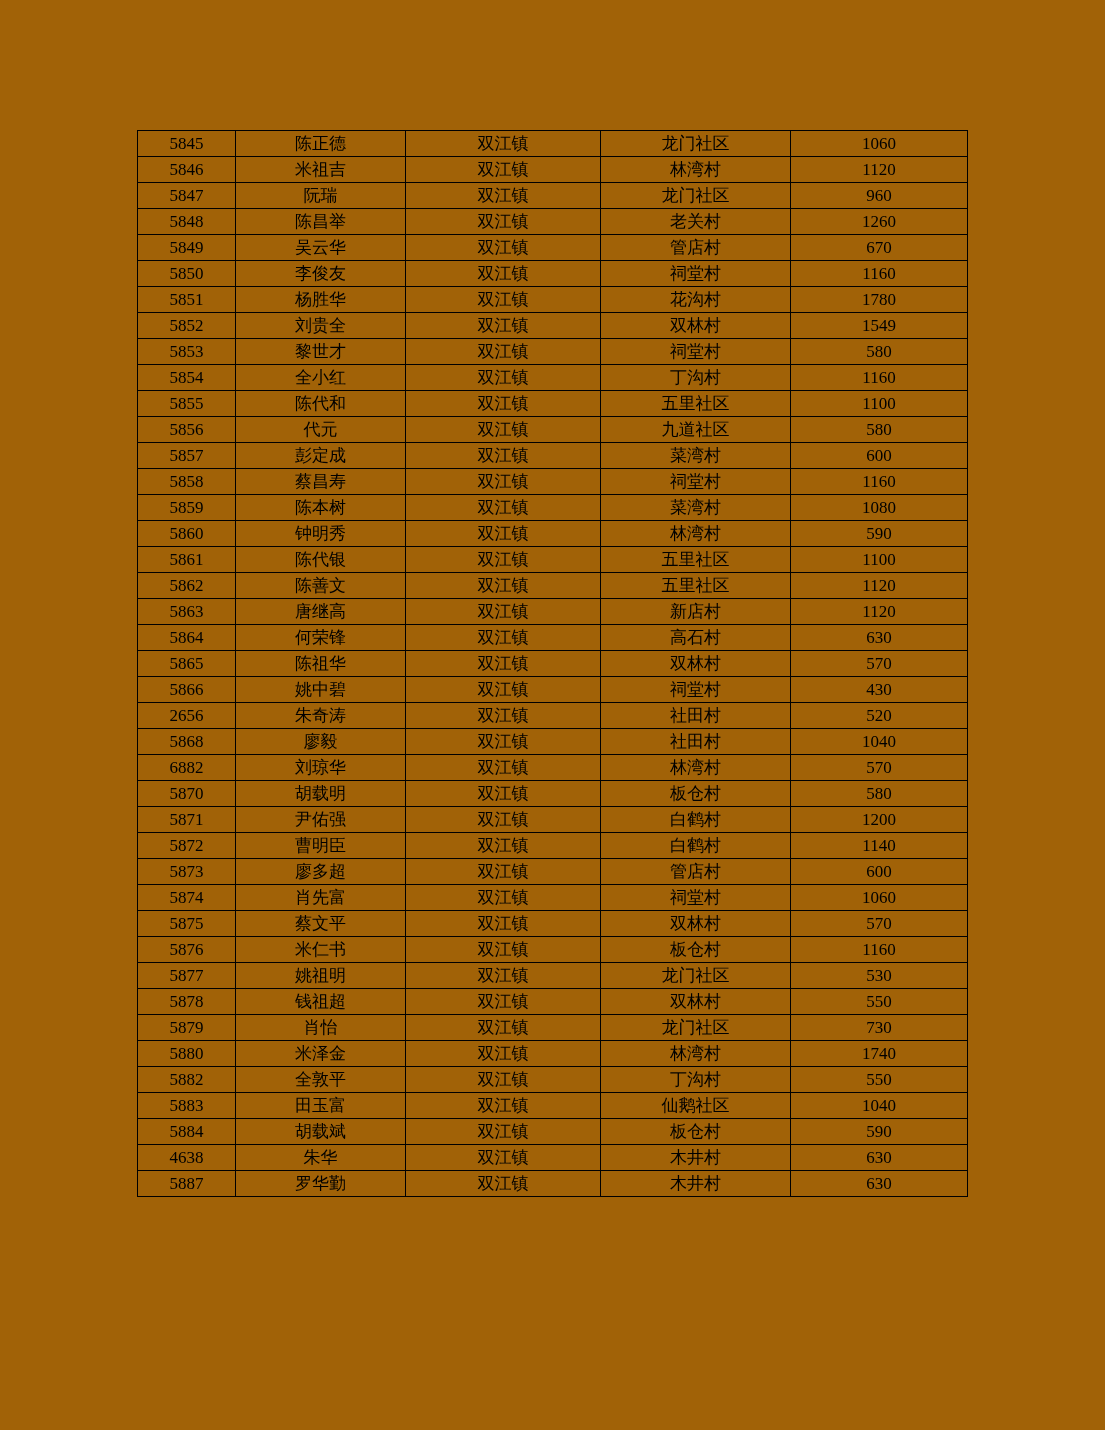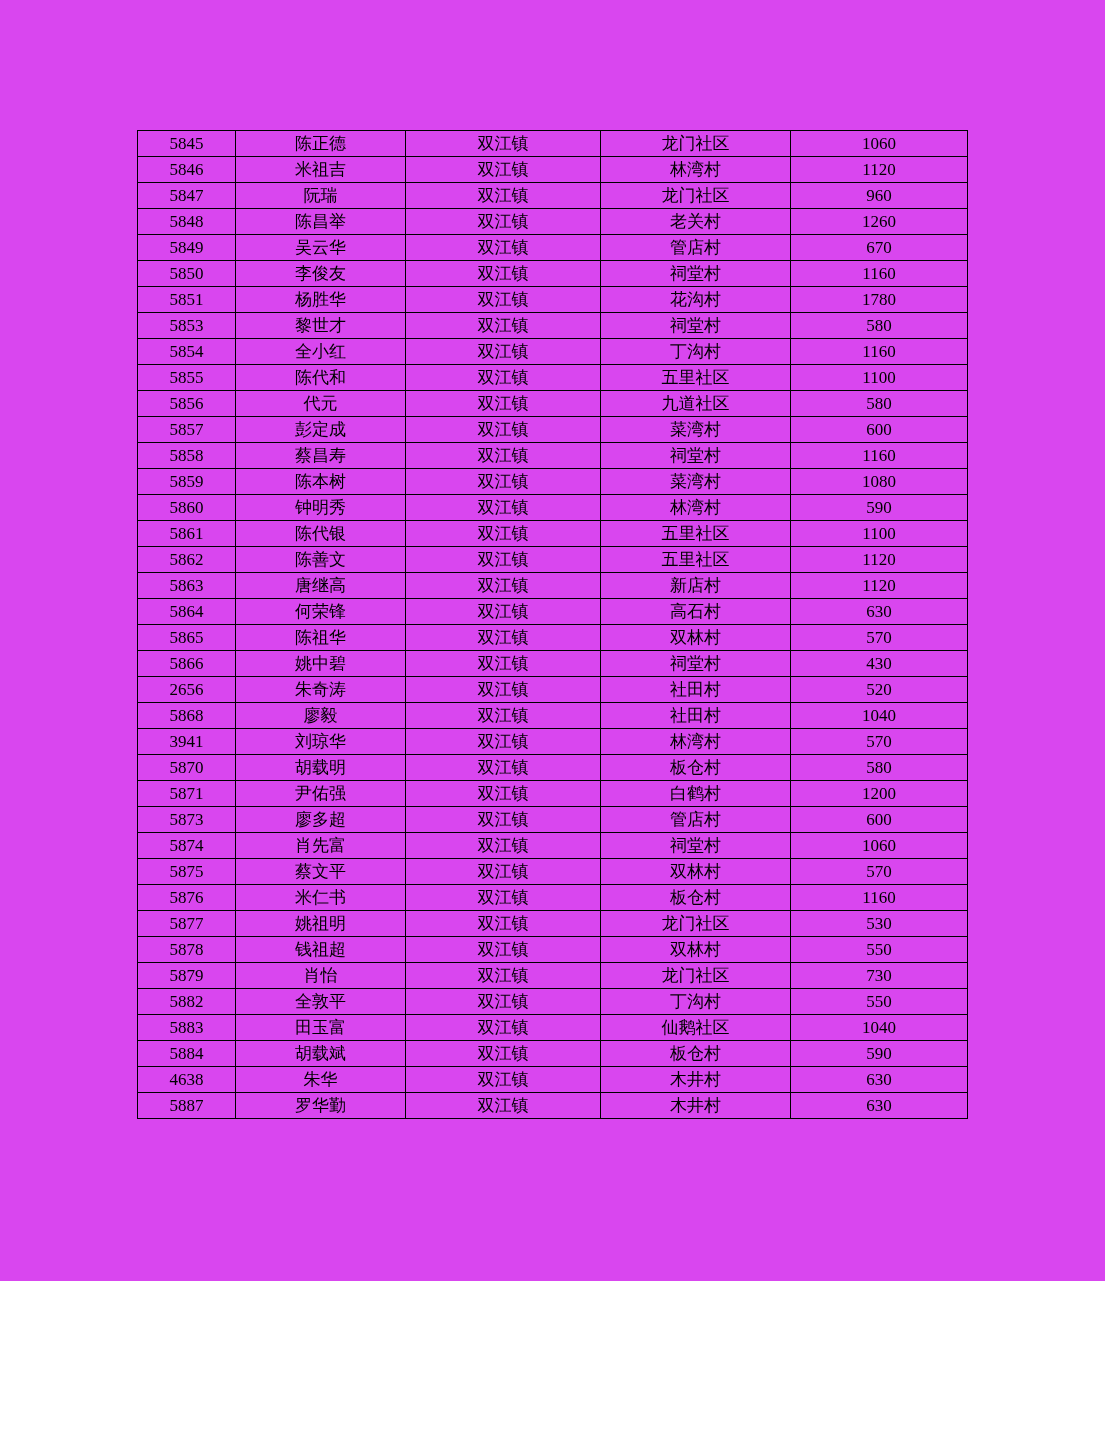--- a/index.html
+++ b/index.html
@@ -4,22 +4,22 @@
   <style>
     html, body {
       margin: 0;
       padding: 0;
       background: #ffffff;
       font-family: "Liberation Serif", "DejaVu Serif", serif;
     }
     .page {
       position: relative;
       width: 1105px;
-      height: 1281px;
-      background: #d946ef;
+      height: 1430px;
+      background: #a16207;
       overflow: hidden;
     }
     table.records {
       position: absolute;
       left: 137px;
       top: 130px;
       width: 830px;
       border-collapse: collapse;
       table-layout: fixed;
     }
@@ -97,20 +97,27 @@
           <td>1160</td>
         </tr>
         <tr>
           <td>5851</td>
           <td>杨胜华</td>
           <td>双江镇</td>
           <td>花沟村</td>
           <td>1780</td>
         </tr>
         <tr>
+          <td>5852</td>
+          <td>刘贵全</td>
+          <td>双江镇</td>
+          <td>双林村</td>
+          <td>1549</td>
+        </tr>
+        <tr>
           <td>5853</td>
           <td>黎世才</td>
           <td>双江镇</td>
           <td>祠堂村</td>
           <td>580</td>
         </tr>
         <tr>
           <td>5854</td>
           <td>全小红</td>
           <td>双江镇</td>
@@ -209,41 +216,48 @@
           <td>520</td>
         </tr>
         <tr>
           <td>5868</td>
           <td>廖毅</td>
           <td>双江镇</td>
           <td>社田村</td>
           <td>1040</td>
         </tr>
         <tr>
-          <td>3941</td>
+          <td>6882</td>
           <td>刘琼华</td>
           <td>双江镇</td>
           <td>林湾村</td>
           <td>570</td>
         </tr>
         <tr>
           <td>5870</td>
           <td>胡载明</td>
           <td>双江镇</td>
           <td>板仓村</td>
           <td>580</td>
         </tr>
         <tr>
           <td>5871</td>
           <td>尹佑强</td>
           <td>双江镇</td>
           <td>白鹤村</td>
           <td>1200</td>
         </tr>
         <tr>
+          <td>5872</td>
+          <td>曹明臣</td>
+          <td>双江镇</td>
+          <td>白鹤村</td>
+          <td>1140</td>
+        </tr>
+        <tr>
           <td>5873</td>
           <td>廖多超</td>
           <td>双江镇</td>
           <td>管店村</td>
           <td>600</td>
         </tr>
         <tr>
           <td>5874</td>
           <td>肖先富</td>
           <td>双江镇</td>
@@ -277,20 +291,27 @@
           <td>双江镇</td>
           <td>双林村</td>
           <td>550</td>
         </tr>
         <tr>
           <td>5879</td>
           <td>肖怡</td>
           <td>双江镇</td>
           <td>龙门社区</td>
           <td>730</td>
+        </tr>
+        <tr>
+          <td>5880</td>
+          <td>米泽金</td>
+          <td>双江镇</td>
+          <td>林湾村</td>
+          <td>1740</td>
         </tr>
         <tr>
           <td>5882</td>
           <td>全敦平</td>
           <td>双江镇</td>
           <td>丁沟村</td>
           <td>550</td>
         </tr>
         <tr>
           <td>5883</td>

